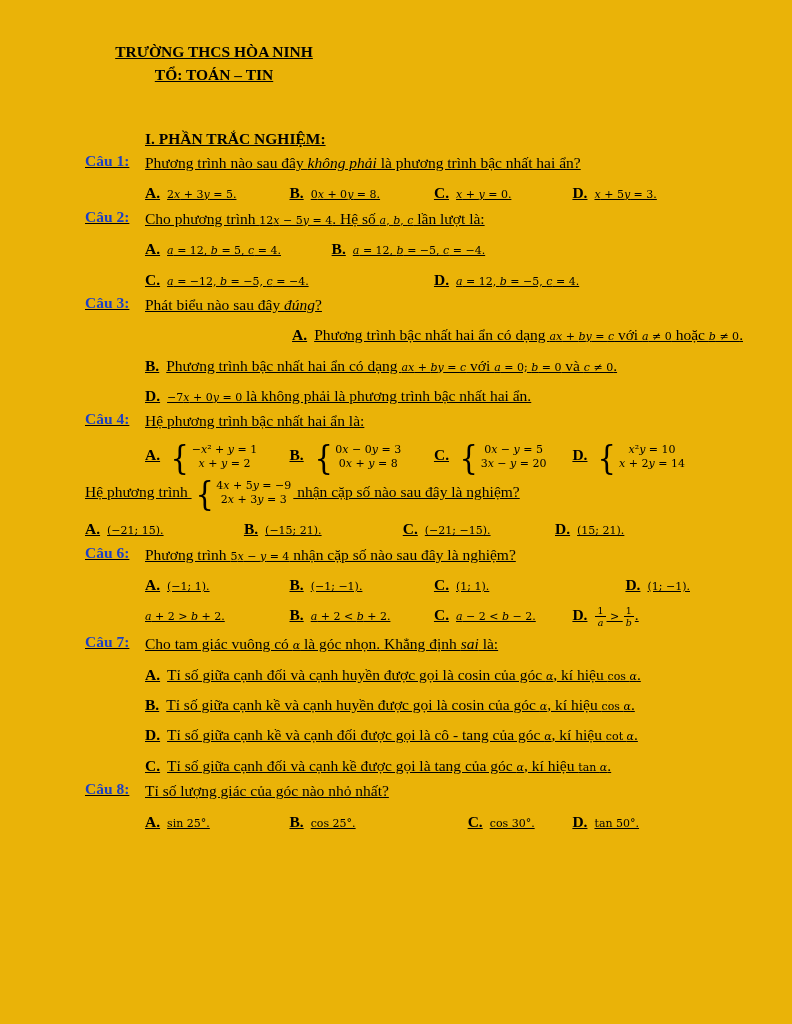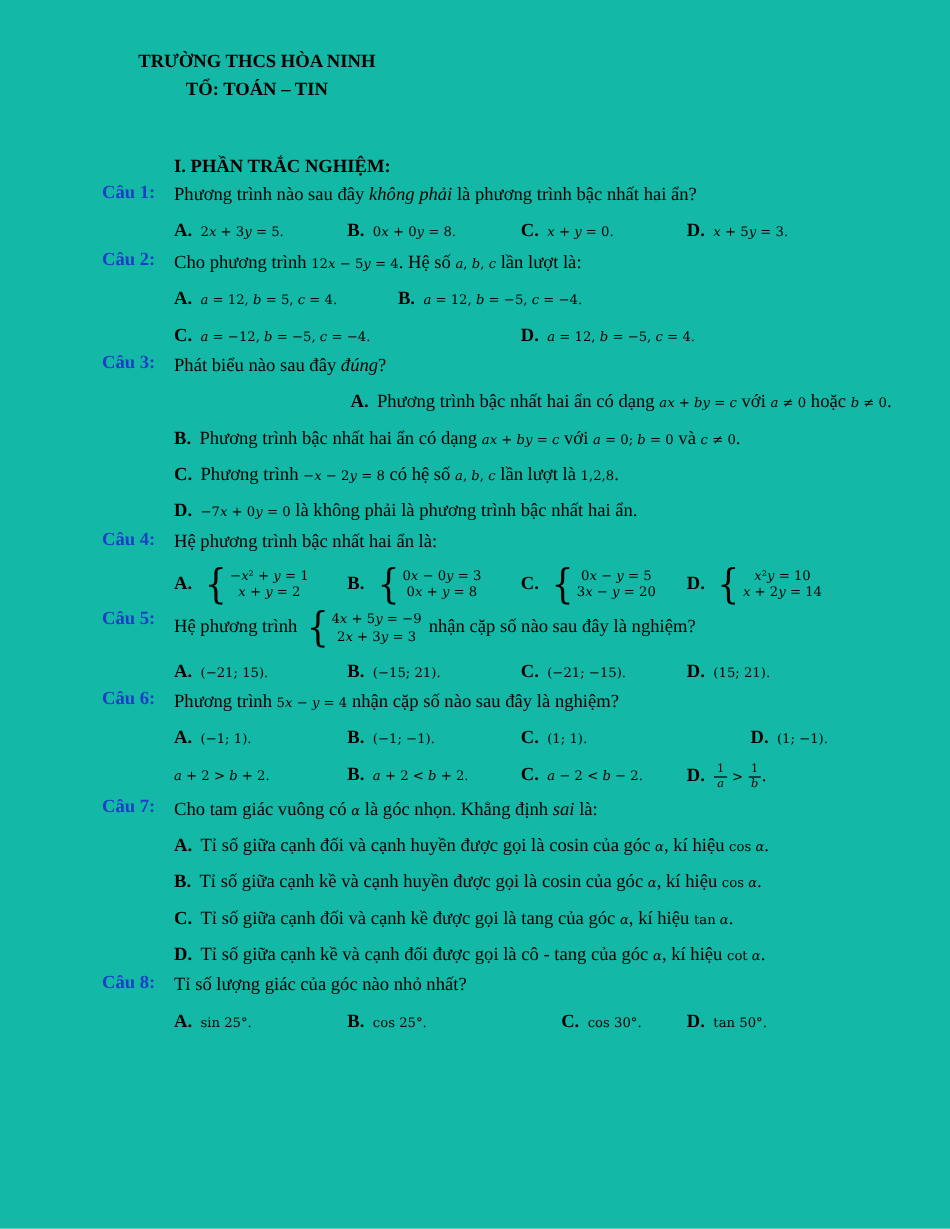--- a/index.html
+++ b/index.html
@@ -1,18 +1,18 @@
 <!DOCTYPE html>
 <html lang="vi" style="--accent: #1b3fc6;"><head>
 <meta charset="utf-8">
 <style>
   html,body{margin:0;padding:0;background:#e8e8e8;}
   .page{
-    position:relative;width:792px;height:1024px;margin:0 auto;background:#14b8a6;
-    font-family:"Liberation Serif","DejaVu Serif",serif;color:#000;overflow:hidden;
+    position:relative;width:792px;height:1024px;margin:0 auto;background:#eab308;
+    font-family:"Liberation Serif","DejaVu Serif",serif;color:#000;overflow:hidden;text-decoration:underline;
   }
   .header{display:flex;padding:40px 55px 0 75px;}
   .h-left{width:42%;text-align:center;font-weight:bold;font-size:15.5px;line-height:23px;}
   .h-right{width:58%;text-align:center;font-weight:bold;font-size:15.5px;line-height:25px;}
   .h-right .year{font-style:italic;font-size:15px;}
   .section-heading{margin:44px 0 0 145px;font-weight:bold;font-size:15.5px;}
   .questions{margin-top:4px;}
   .question{display:flex;padding:0 45px 0 85px;margin-top:4px;font-size:15.5px;}
   .qlabel{flex:none;width:60px;font-weight:bold;color:var(--accent,#1b3fc6);}
   .qbody{flex:1;min-width:0;}
@@ -78,23 +78,20 @@
         <span class="qlabel">Câu 3:</span>
         <div class="qbody">
           <div class="prompt"><span>Phát biểu nào sau đây </span><em class="em">đúng</em><span>?</span></div>
           <div class="opt-row">
             <span class="opt wide" style="width: 100%; text-align: right;"><b class="olabel">A.</b><span>Phương trình bậc nhất hai ẩn có dạng </span><span class="math"><i>a</i><i>x</i> + <i>b</i><i>y</i> = <i>c</i></span><span> với </span><span class="math"><i>a</i> ≠ 0</span><span> hoặc </span><span class="math"><i>b</i> ≠ 0</span><span>.</span></span>
           </div>
           <div class="opt-row">
             <span class="opt wide" style="width: 100%;"><b class="olabel">B.</b><span>Phương trình bậc nhất hai ẩn có dạng </span><span class="math"><i>a</i><i>x</i> + <i>b</i><i>y</i> = <i>c</i></span><span> với </span><span class="math"><i>a</i> = 0; <i>b</i> = 0</span><span> và </span><span class="math"><i>c</i> ≠ 0</span><span>.</span></span>
           </div>
           <div class="opt-row">
-            <span class="opt wide" style="width: 100%;"><b class="olabel">C.</b><span>Phương trình </span><span class="math">−<i>x</i> − 2<i>y</i> = 8</span><span> có hệ số </span><span class="math"><i>a</i>, <i>b</i>, <i>c</i></span><span> lần lượt là </span><span class="math">1,2,8</span><span>.</span></span>
-          </div>
-          <div class="opt-row">
             <span class="opt wide" style="width: 100%;"><b class="olabel">D.</b><span class="math">−7<i>x</i> + 0<i>y</i> = 0</span><span> là không phải là phương trình bậc nhất hai ẩn.</span></span>
           </div>
         </div>
       </div>
       <div class="question">
         <span class="qlabel">Câu 4:</span>
         <div class="qbody">
           <div class="prompt"><span>Hệ phương trình bậc nhất hai ẩn là:</span></div>
           <div class="opt-row">
             <span class="opt" style="width: 24%;"><b class="olabel">A.</b><span class="sys">
@@ -122,21 +119,20 @@
                 <span class="lbrace">{</span>
                 <span class="syslines math">
                   <span class="sysline"><i>x</i>²<i>y</i> = 10</span>
                   <span class="sysline"><i>x</i> + 2<i>y</i> = 14</span>
                 </span>
               </span></span>
           </div>
         </div>
       </div>
       <div class="question">
-        <span class="qlabel">Câu 5:</span>
         <div class="qbody">
           <div class="prompt"><span>Hệ phương trình </span><span class="sys">
               <span class="lbrace">{</span>
               <span class="syslines math">
                 <span class="sysline">4<i>x</i> + 5<i>y</i> = −9</span>
                 <span class="sysline">2<i>x</i> + 3<i>y</i> = 3</span>
               </span>
             </span><span> nhận cặp số nào sau đây là nghiệm?</span></div>
           <div class="opt-row">
             <span class="opt" style="width: 24%;"><b class="olabel">A.</b><span class="math">(−21; 15).</span></span>
@@ -174,24 +170,24 @@
         <span class="qlabel">Câu 7:</span>
         <div class="qbody">
           <div class="prompt"><span>Cho tam giác vuông có </span><span class="math"><i>α</i></span><span> là góc nhọn. Khẳng định </span><em class="em">sai</em><span> là:</span></div>
           <div class="opt-row">
             <span class="opt wide" style="width: 100%;"><b class="olabel">A.</b><span>Tỉ số giữa cạnh đối và cạnh huyền được gọi là cosin của góc </span><span class="math"><i>α</i></span><span>, kí hiệu </span><span class="math">cos <i>α</i></span><span>.</span></span>
           </div>
           <div class="opt-row">
             <span class="opt wide" style="width: 100%;"><b class="olabel">B.</b><span>Tỉ số giữa cạnh kề và cạnh huyền được gọi là cosin của góc </span><span class="math"><i>α</i></span><span>, kí hiệu </span><span class="math">cos <i>α</i></span><span>.</span></span>
           </div>
           <div class="opt-row">
+            <span class="opt wide" style="width: 100%;"><b class="olabel">D.</b><span>Tỉ số giữa cạnh kề và cạnh đối được gọi là cô - tang của góc </span><span class="math"><i>α</i></span><span>, kí hiệu </span><span class="math">cot <i>α</i></span><span>.</span></span>
+          </div>
+          <div class="opt-row">
             <span class="opt wide" style="width: 100%;"><b class="olabel">C.</b><span>Tỉ số giữa cạnh đối và cạnh kề được gọi là tang của góc </span><span class="math"><i>α</i></span><span>, kí hiệu </span><span class="math">tan <i>α</i></span><span>.</span></span>
-          </div>
-          <div class="opt-row">
-            <span class="opt wide" style="width: 100%;"><b class="olabel">D.</b><span>Tỉ số giữa cạnh kề và cạnh đối được gọi là cô - tang của góc </span><span class="math"><i>α</i></span><span>, kí hiệu </span><span class="math">cot <i>α</i></span><span>.</span></span>
           </div>
         </div>
       </div>
       <div class="question">
         <span class="qlabel">Câu 8:</span>
         <div class="qbody">
           <div class="prompt"><span>Tỉ số lượng giác của góc nào nhỏ nhất?</span></div>
           <div class="opt-row">
             <span class="opt" style="width: 24%;"><b class="olabel">A.</b><span class="math">sin 25°.</span></span>
             <span class="opt" style="width: 24%;"><b class="olabel">B.</b><span class="math">cos 25°.</span></span>

